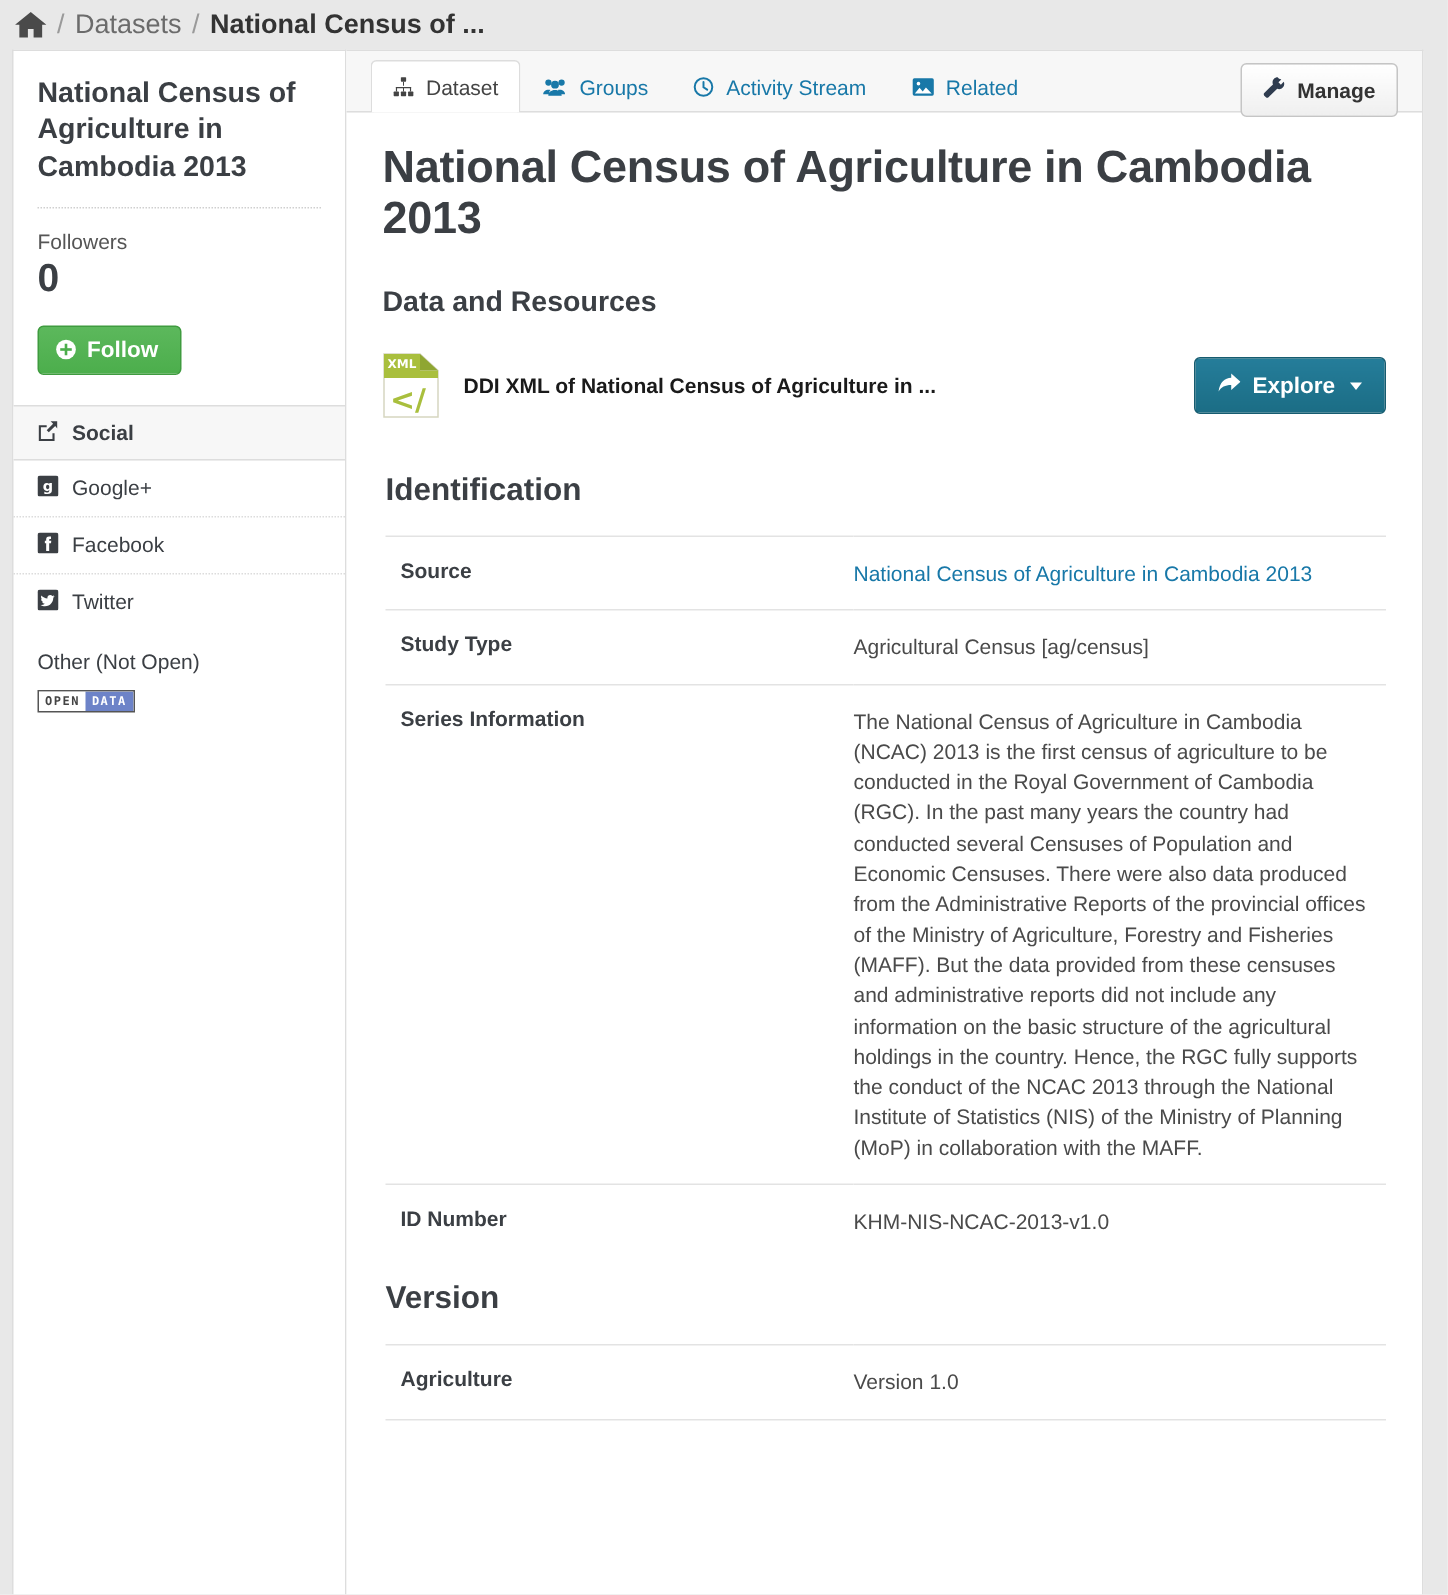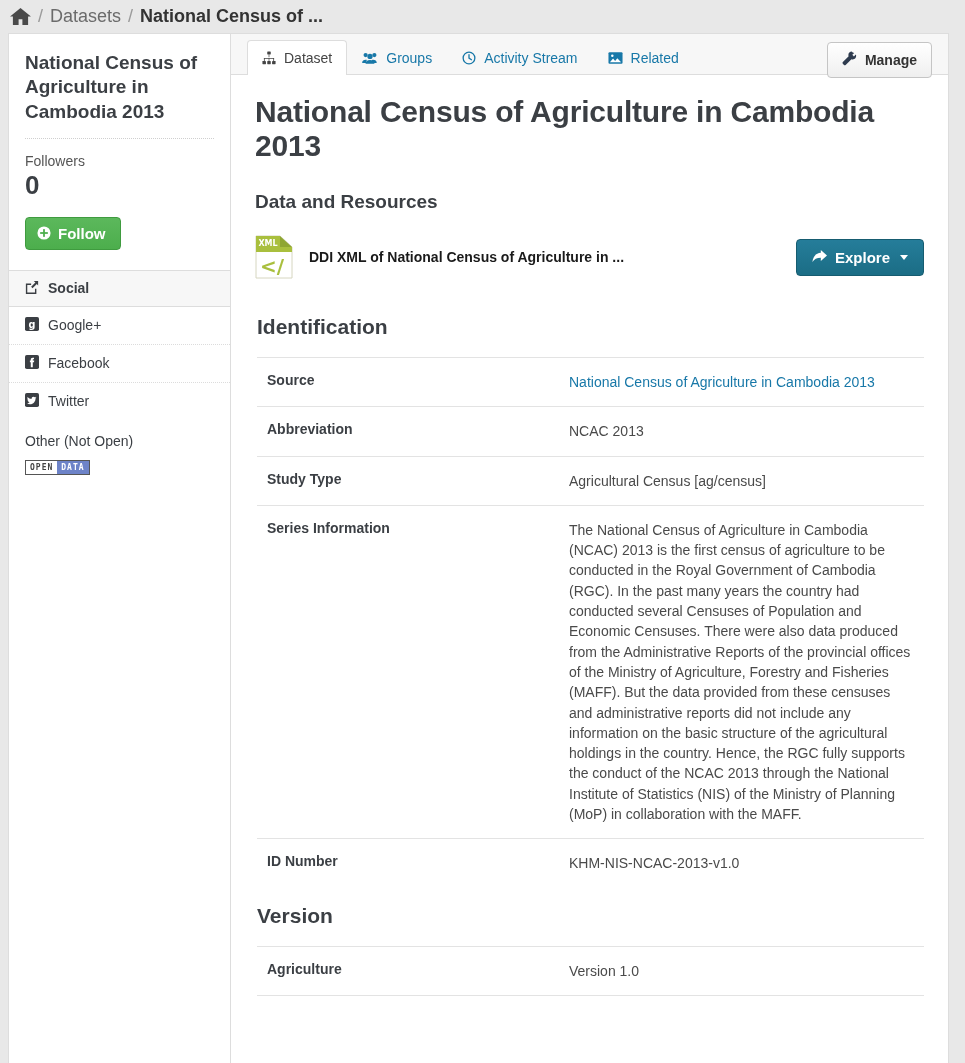--- a/index.html
+++ b/index.html
@@ -434,24 +434,20 @@
     <div class="meta-block">
 
       <h3 class="meta-h3">Identification</h3>
       <table class="meta">
         <tbody>
           <tr>
             <th>Source</th>
             <td>
               <a>National Census of Agriculture in Cambodia 2013</a>
             </td>
-          </tr>
-          <tr>
-            <th>Abbreviation</th>
-            <td>NCAC 2013</td>
           </tr>
           <tr>
             <th>Study Type</th>
             <td>Agricultural Census [ag/census]</td>
           </tr>
           <tr>
             <th>Series Information</th>
             <td>The National Census of Agriculture in Cambodia (NCAC) 2013 is the first census of agriculture to be conducted in the Royal Government of Cambodia (RGC). In the past many years the country had conducted several Censuses of Population and Economic Censuses. There were also data produced from the Administrative Reports of the provincial offices of the Ministry of Agriculture, Forestry and Fisheries (MAFF). But the data provided from these censuses and administrative reports did not include any information on the basic structure of the agricultural holdings in the country. Hence, the RGC fully supports the conduct of the NCAC 2013 through the National Institute of Statistics (NIS) of the Ministry of Planning (MoP) in collaboration with the MAFF.</td>
           </tr>
           <tr>

